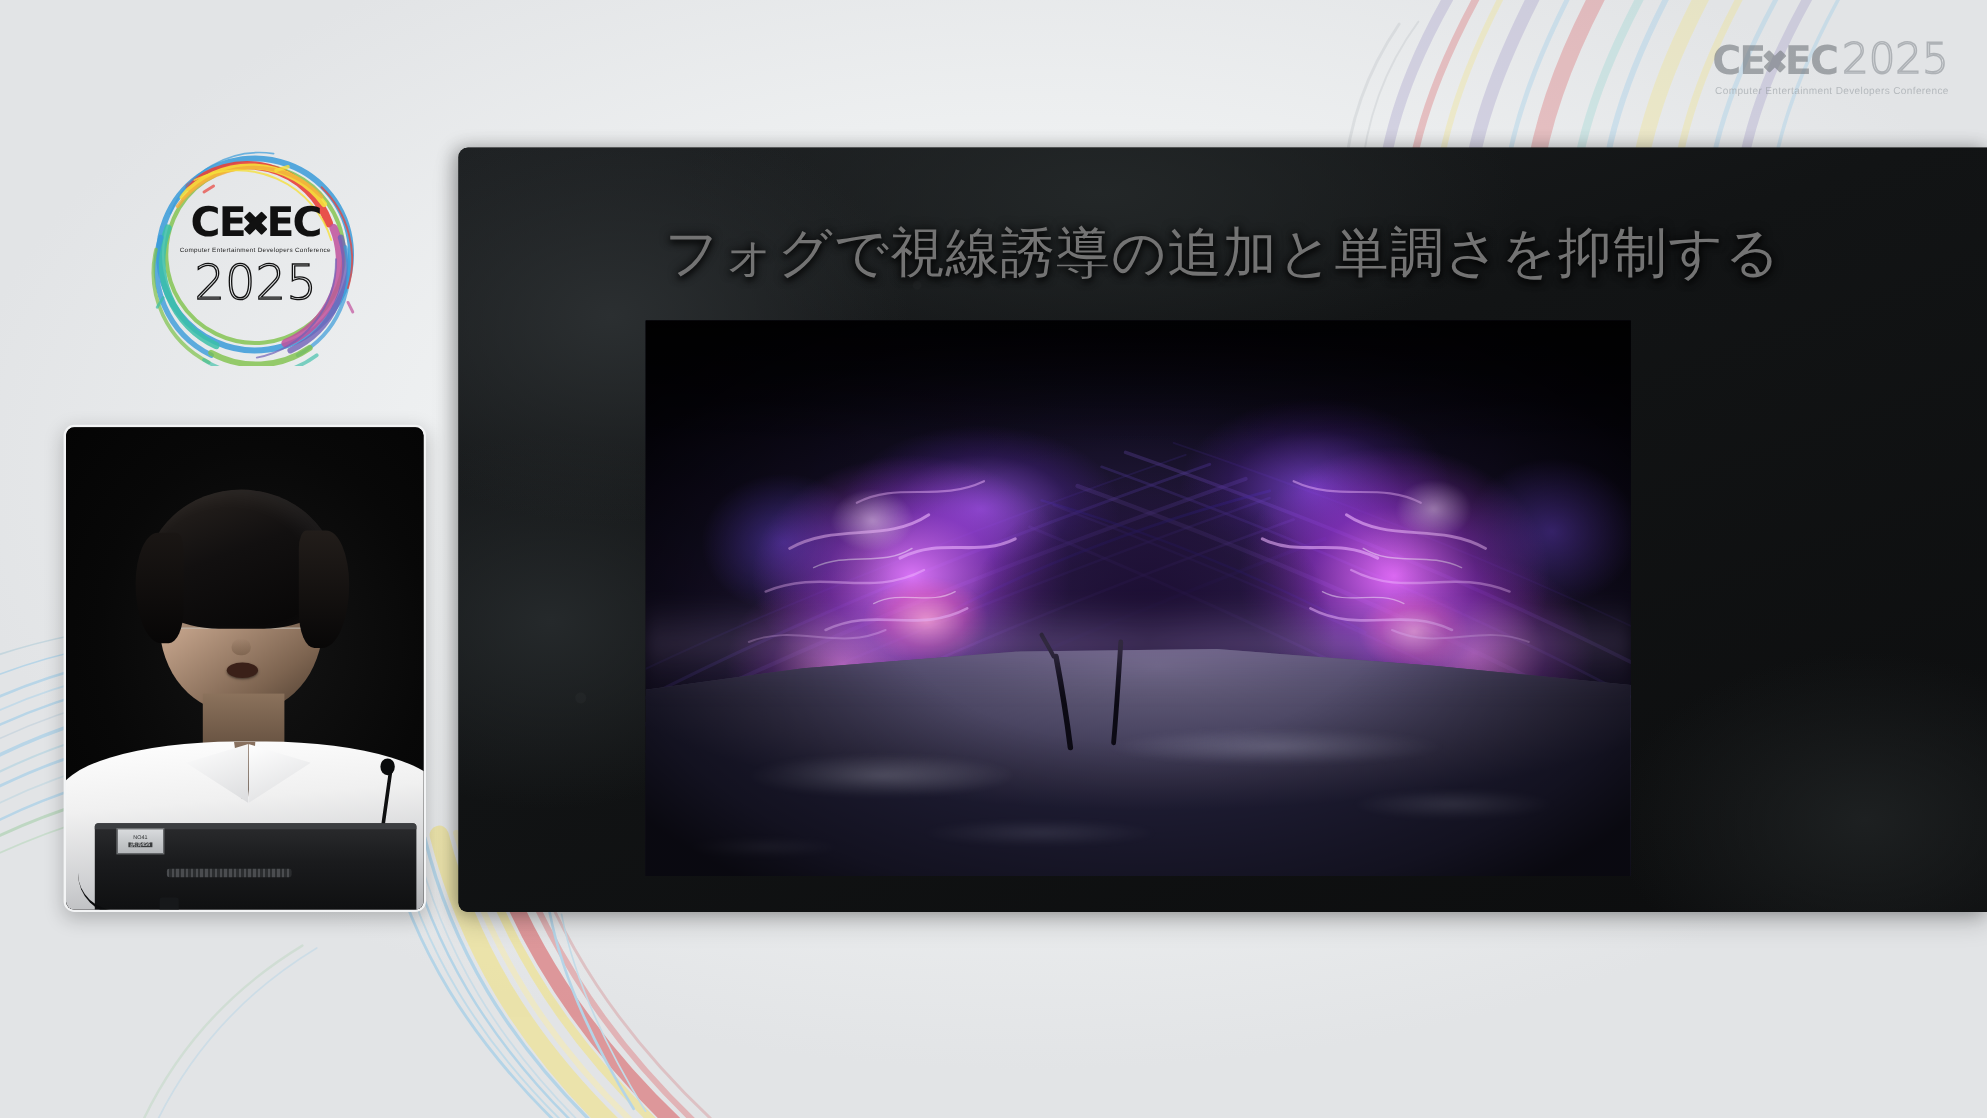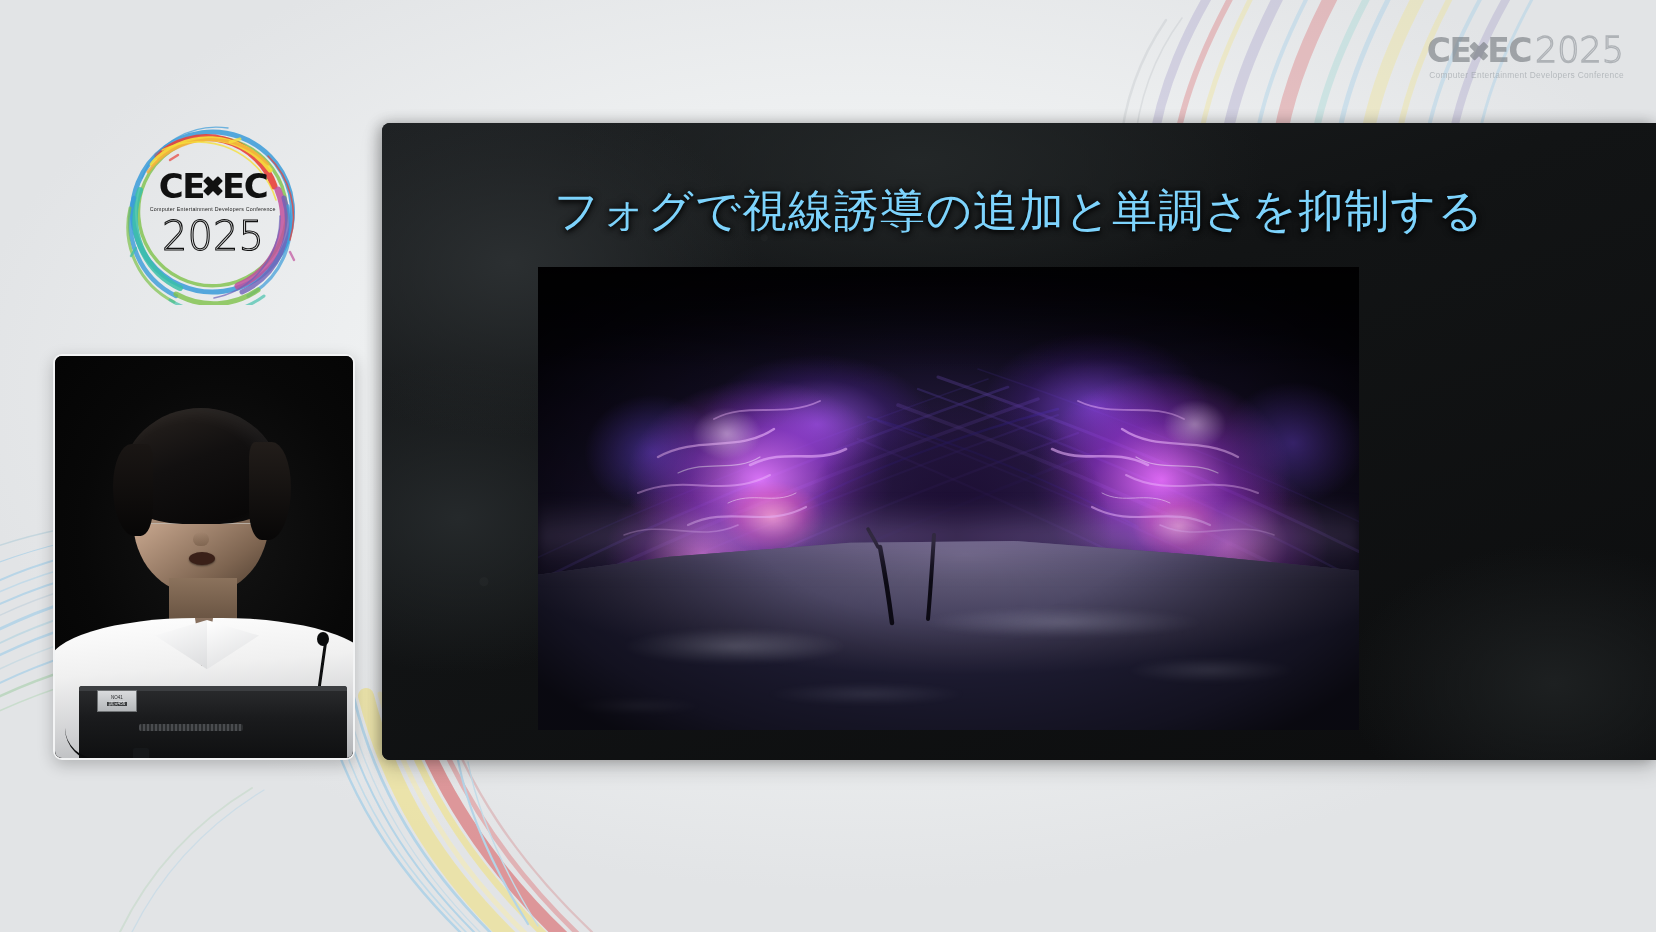--- a/index.html
+++ b/index.html
@@ -110,21 +110,21 @@
       radial-gradient(circle at 14% 30%, rgba(255,255,255,.035) 0 2px, transparent 3px),
       radial-gradient(circle at 22% 55%, rgba(255,255,255,.03) 0 3px, transparent 4px),
       radial-gradient(circle at 8% 72%, rgba(255,255,255,.025) 0 4px, transparent 5px),
       radial-gradient(circle at 30% 18%, rgba(255,255,255,.02) 0 3px, transparent 4px),
       radial-gradient(circle at 18% 88%, rgba(255,255,255,.02) 0 5px, transparent 6px);
   }
   #slide-title {
     position:absolute; left:0; right:0; top:58px;
     text-align:center;
     font-family:"DejaVu Sans", sans-serif;
-    font-size:45px; font-weight:400; color:#7dd3fc;
+    font-size:45px; font-weight:400; color:#737373;
     letter-spacing:1px;
     text-shadow:0 0 9px rgba(0,0,0,.95), 0 2px 5px rgba(0,0,0,.9);
     white-space:nowrap;
   }
 
   
   #game-image {
     position:absolute; left:156px; top:144px; width:821px; height:463px;
     overflow:hidden;
     background:#05040a;

